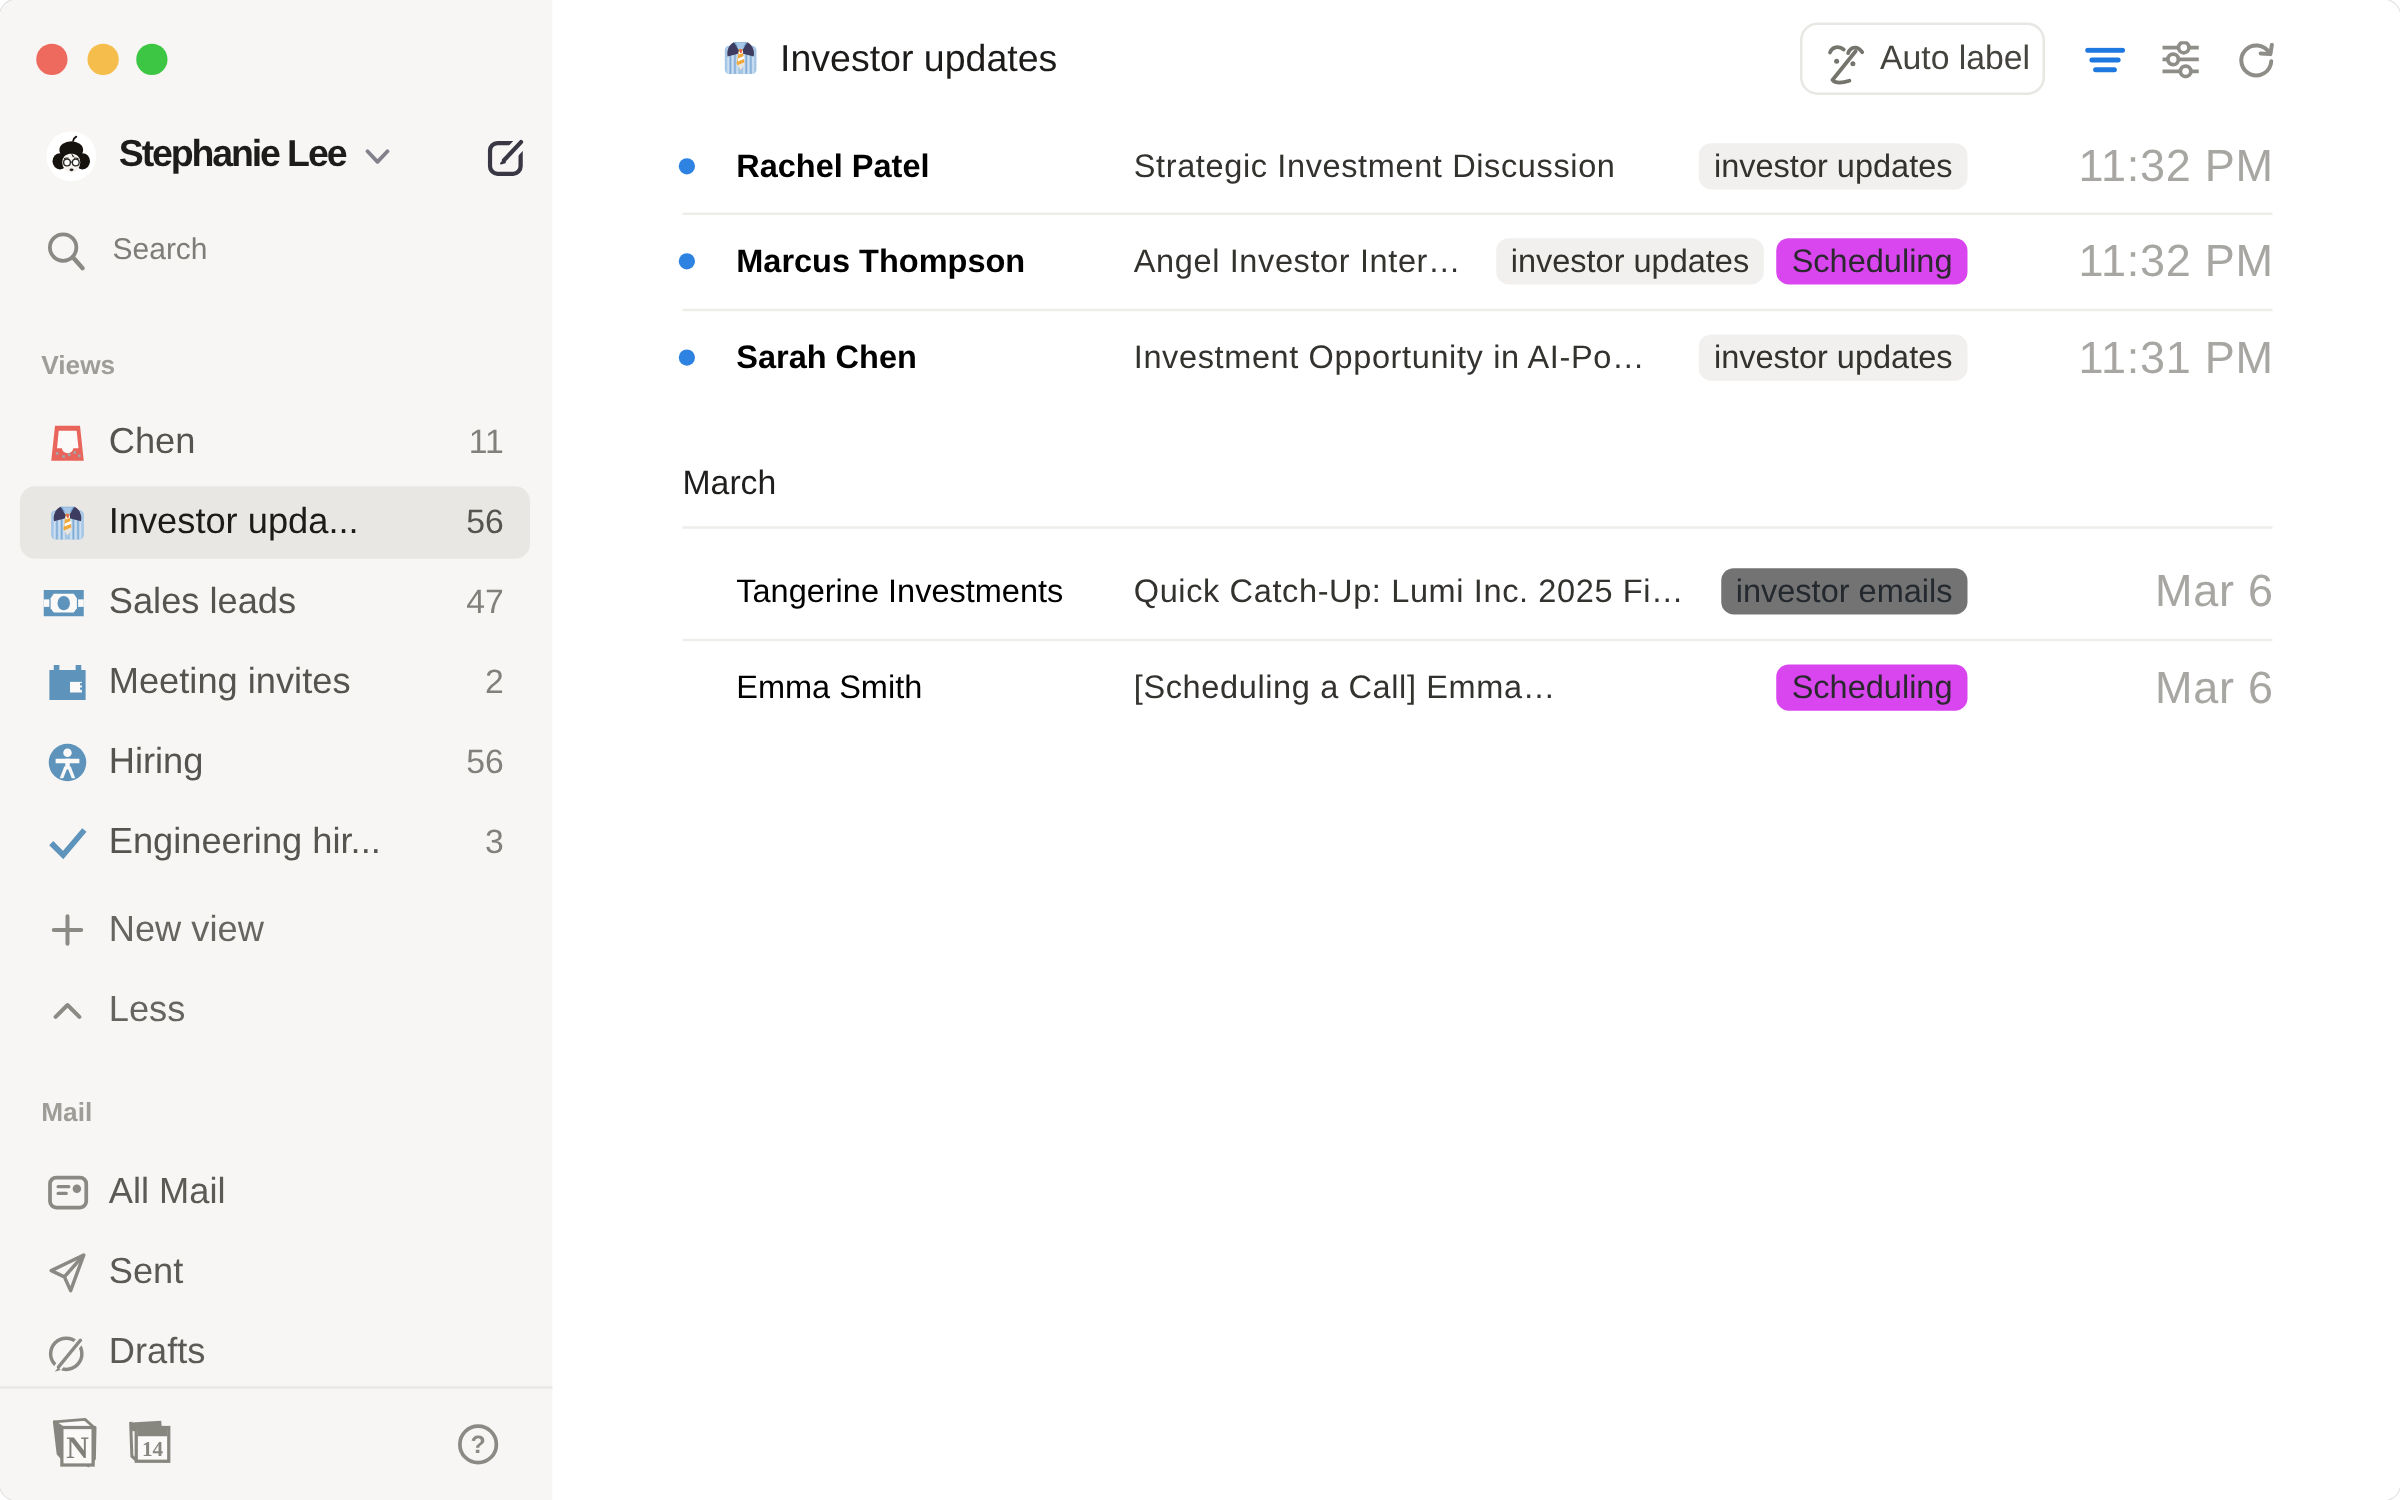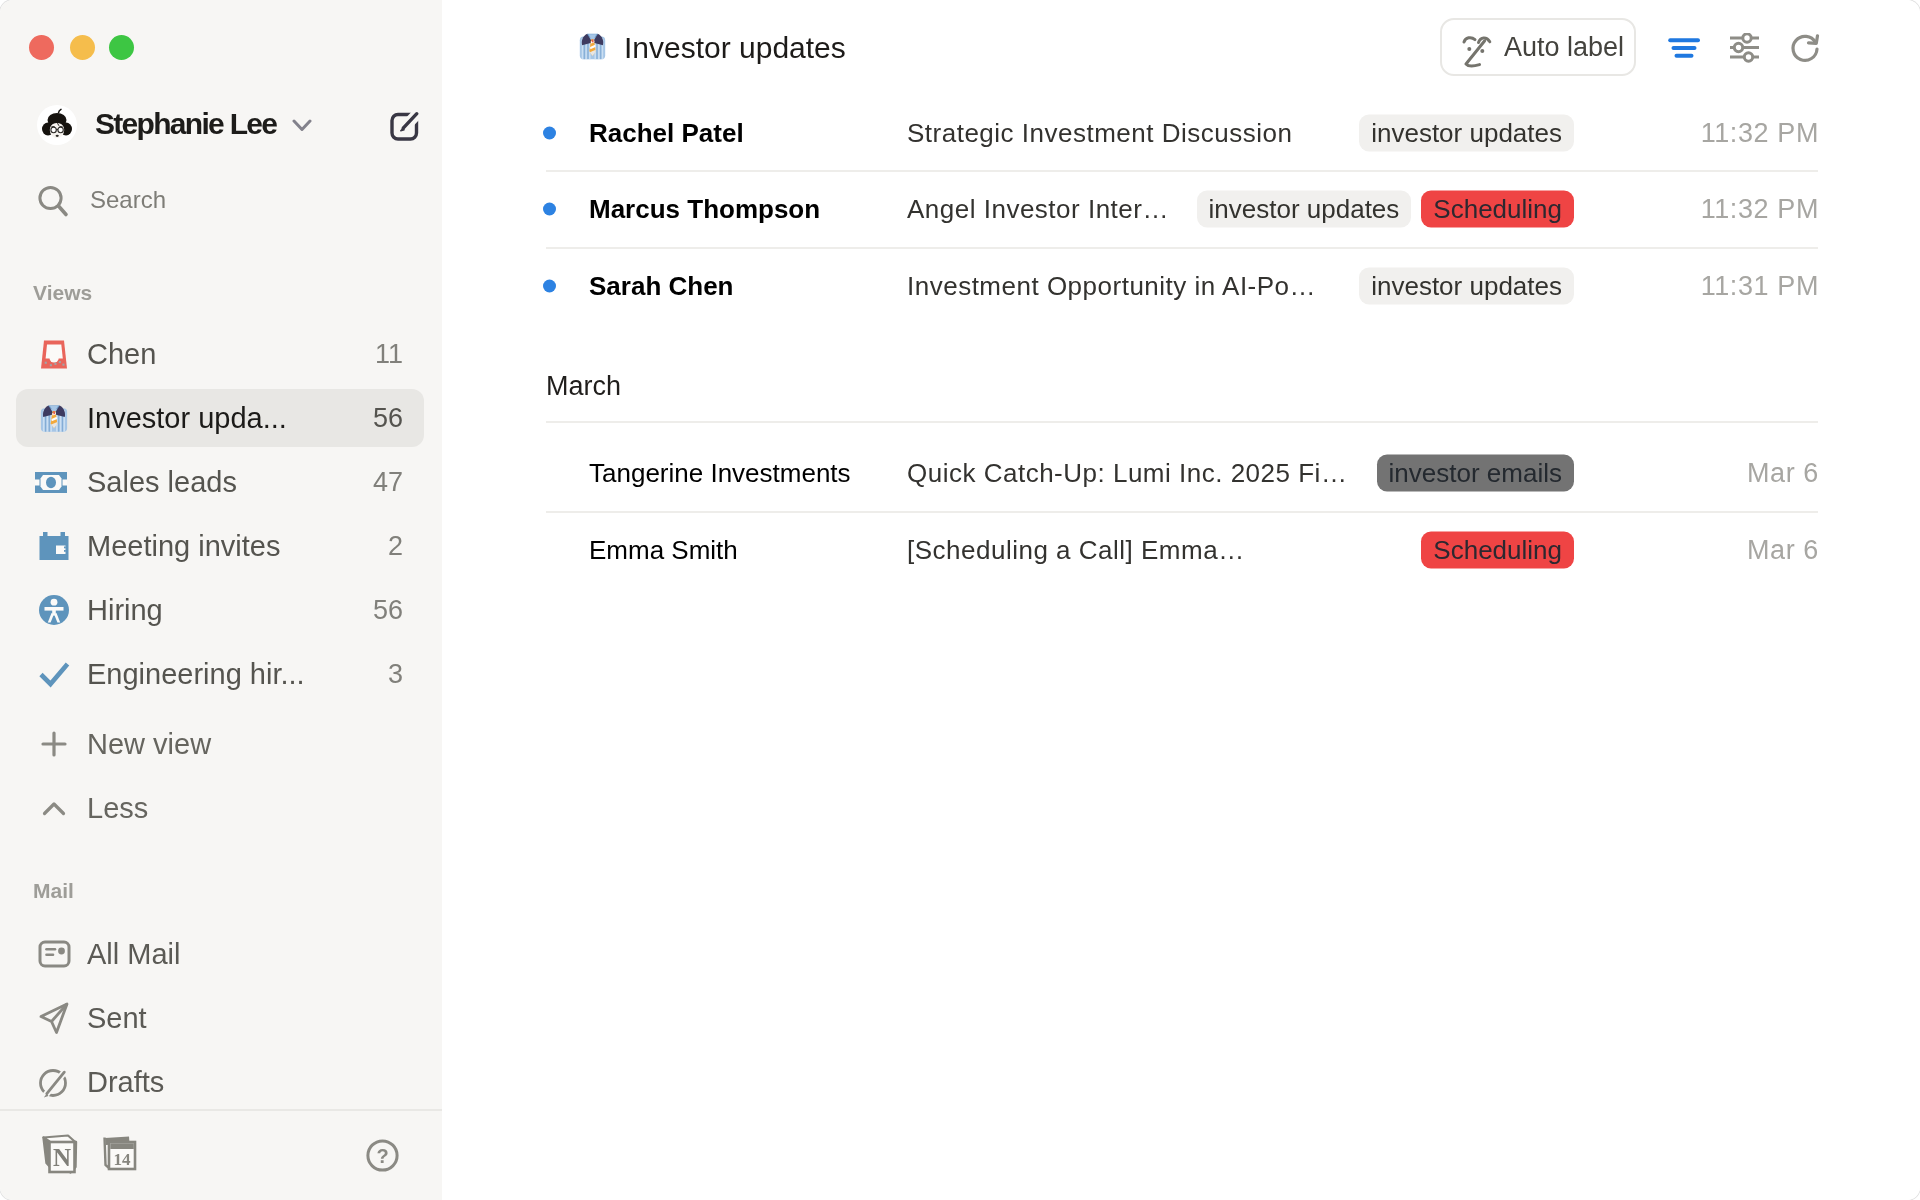--- a/index.html
+++ b/index.html
@@ -15,23 +15,23 @@
   .seclabel { position:absolute; left:33px; font-size:21px; font-weight:bold; color:#9e9d98; }
   .row { position:absolute; left:440px; width:1480px; height:76px; }
   .rowdiv { position:absolute; left:546px; width:1272px; height:2px; background:#eeedea; }
   .dot { position:absolute; left:103px; width:13px; height:13px; border-radius:50%; background:#2d82e2; top:50%; transform:translateY(-50%); }
   .sender { position:absolute; left:137px; top:50%; transform:translateY(-50%); font-size:26px; color:#000000; white-space:nowrap;margin-left:12px; }
   .bold { font-weight:bold; }
   .subject { position:absolute; left:467px; overflow:hidden; text-overflow:ellipsis; letter-spacing:0.5px; top:50%; transform:translateY(-50%); font-size:26px; color:#33322f; white-space:nowrap; }
   .pills { position:absolute; right:346px; top:50%; transform:translateY(-50%); display:flex; gap:10px; }
   .pill { height:37px; border-radius:10px; padding:0 12px; display:flex; align-items:center; font-size:26px; white-space:nowrap; }
   .pill.gray { background:#f1f0ee; color:#33322e; }
-  .pill.purple { background:#ef4444; color:#2c2830; }
+  .pill.purple { background:#d946ef; color:#2c2830; }
   .pill.blue { background:#737373; color:#24292f; }
-  .time { position:absolute; right:101px; top:50%; transform:translateY(-50%); font-size:27px; letter-spacing:0.6px; color:#a7a6a2; }
+  .time { position:absolute; right:101px; top:50%; transform:translateY(-50%); font-size:36px; letter-spacing:0.6px; color:#a7a6a2; }
 </style>
 </head>
 <body>
 <div id="win">
 
   <div id="side">
     <div class="tl" style="left:29px; background:#ee6a5e;"></div>
     <div class="tl" style="left:70px; background:#f5bd4c;"></div>
     <div class="tl" style="left:109px; background:#3dc643;"></div>
 

